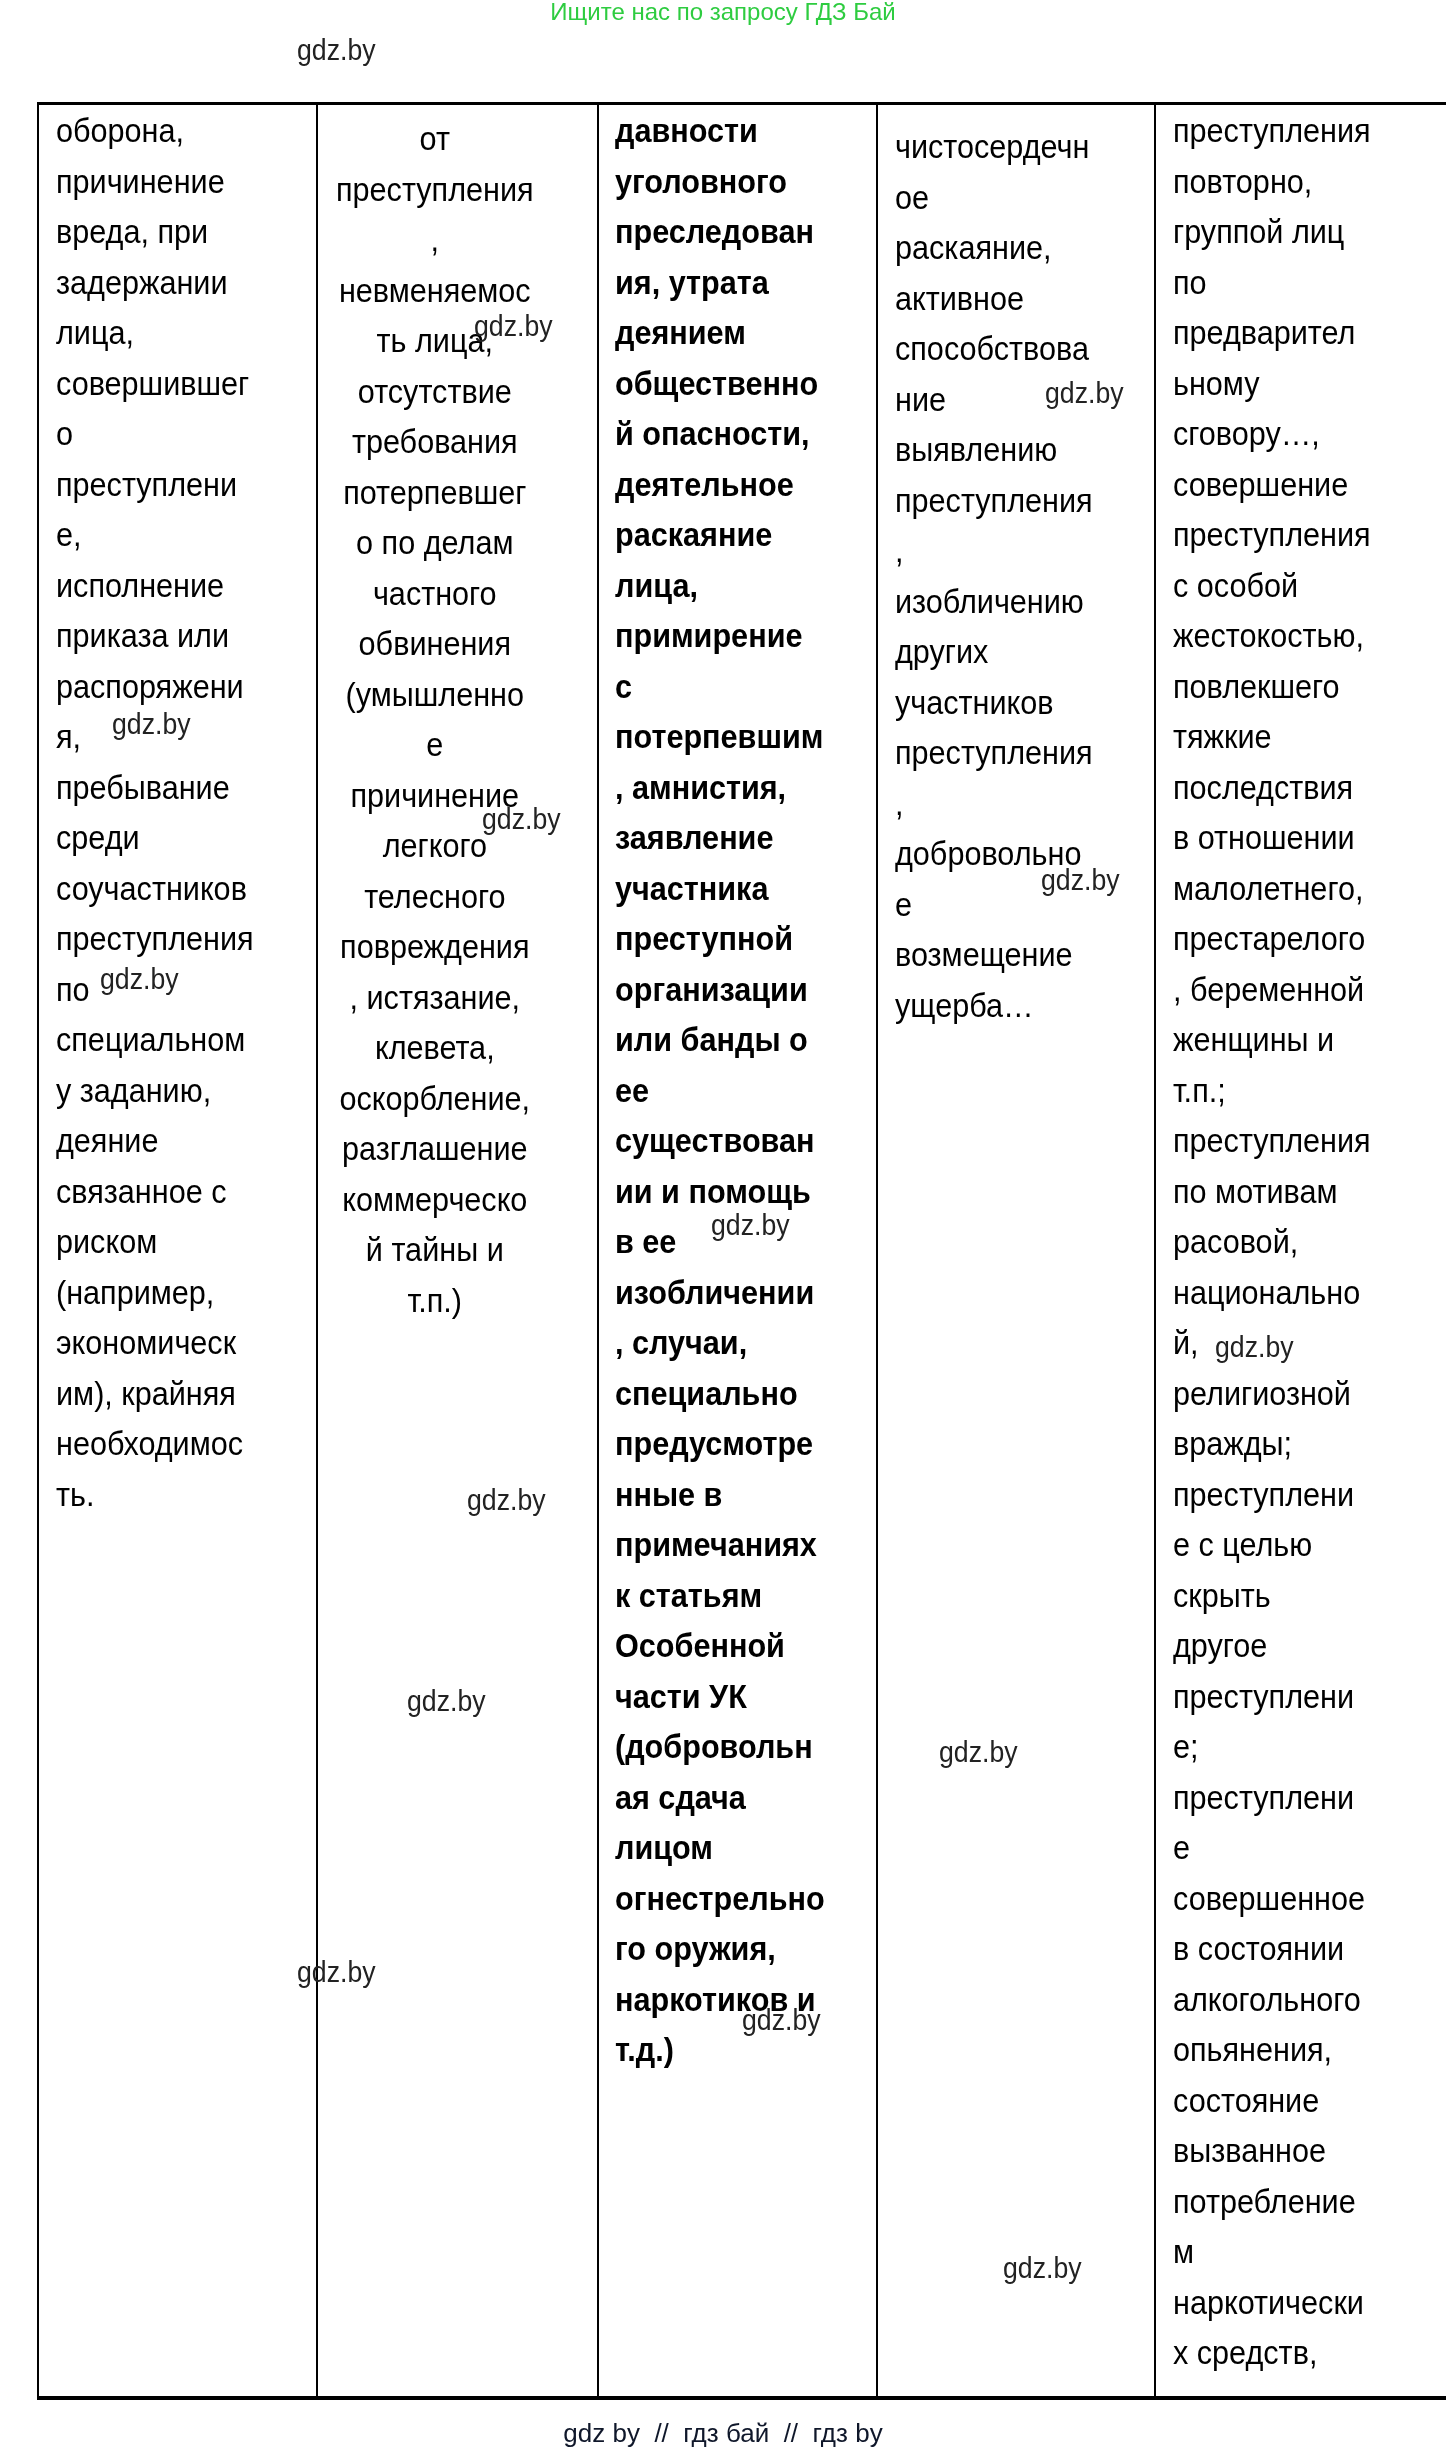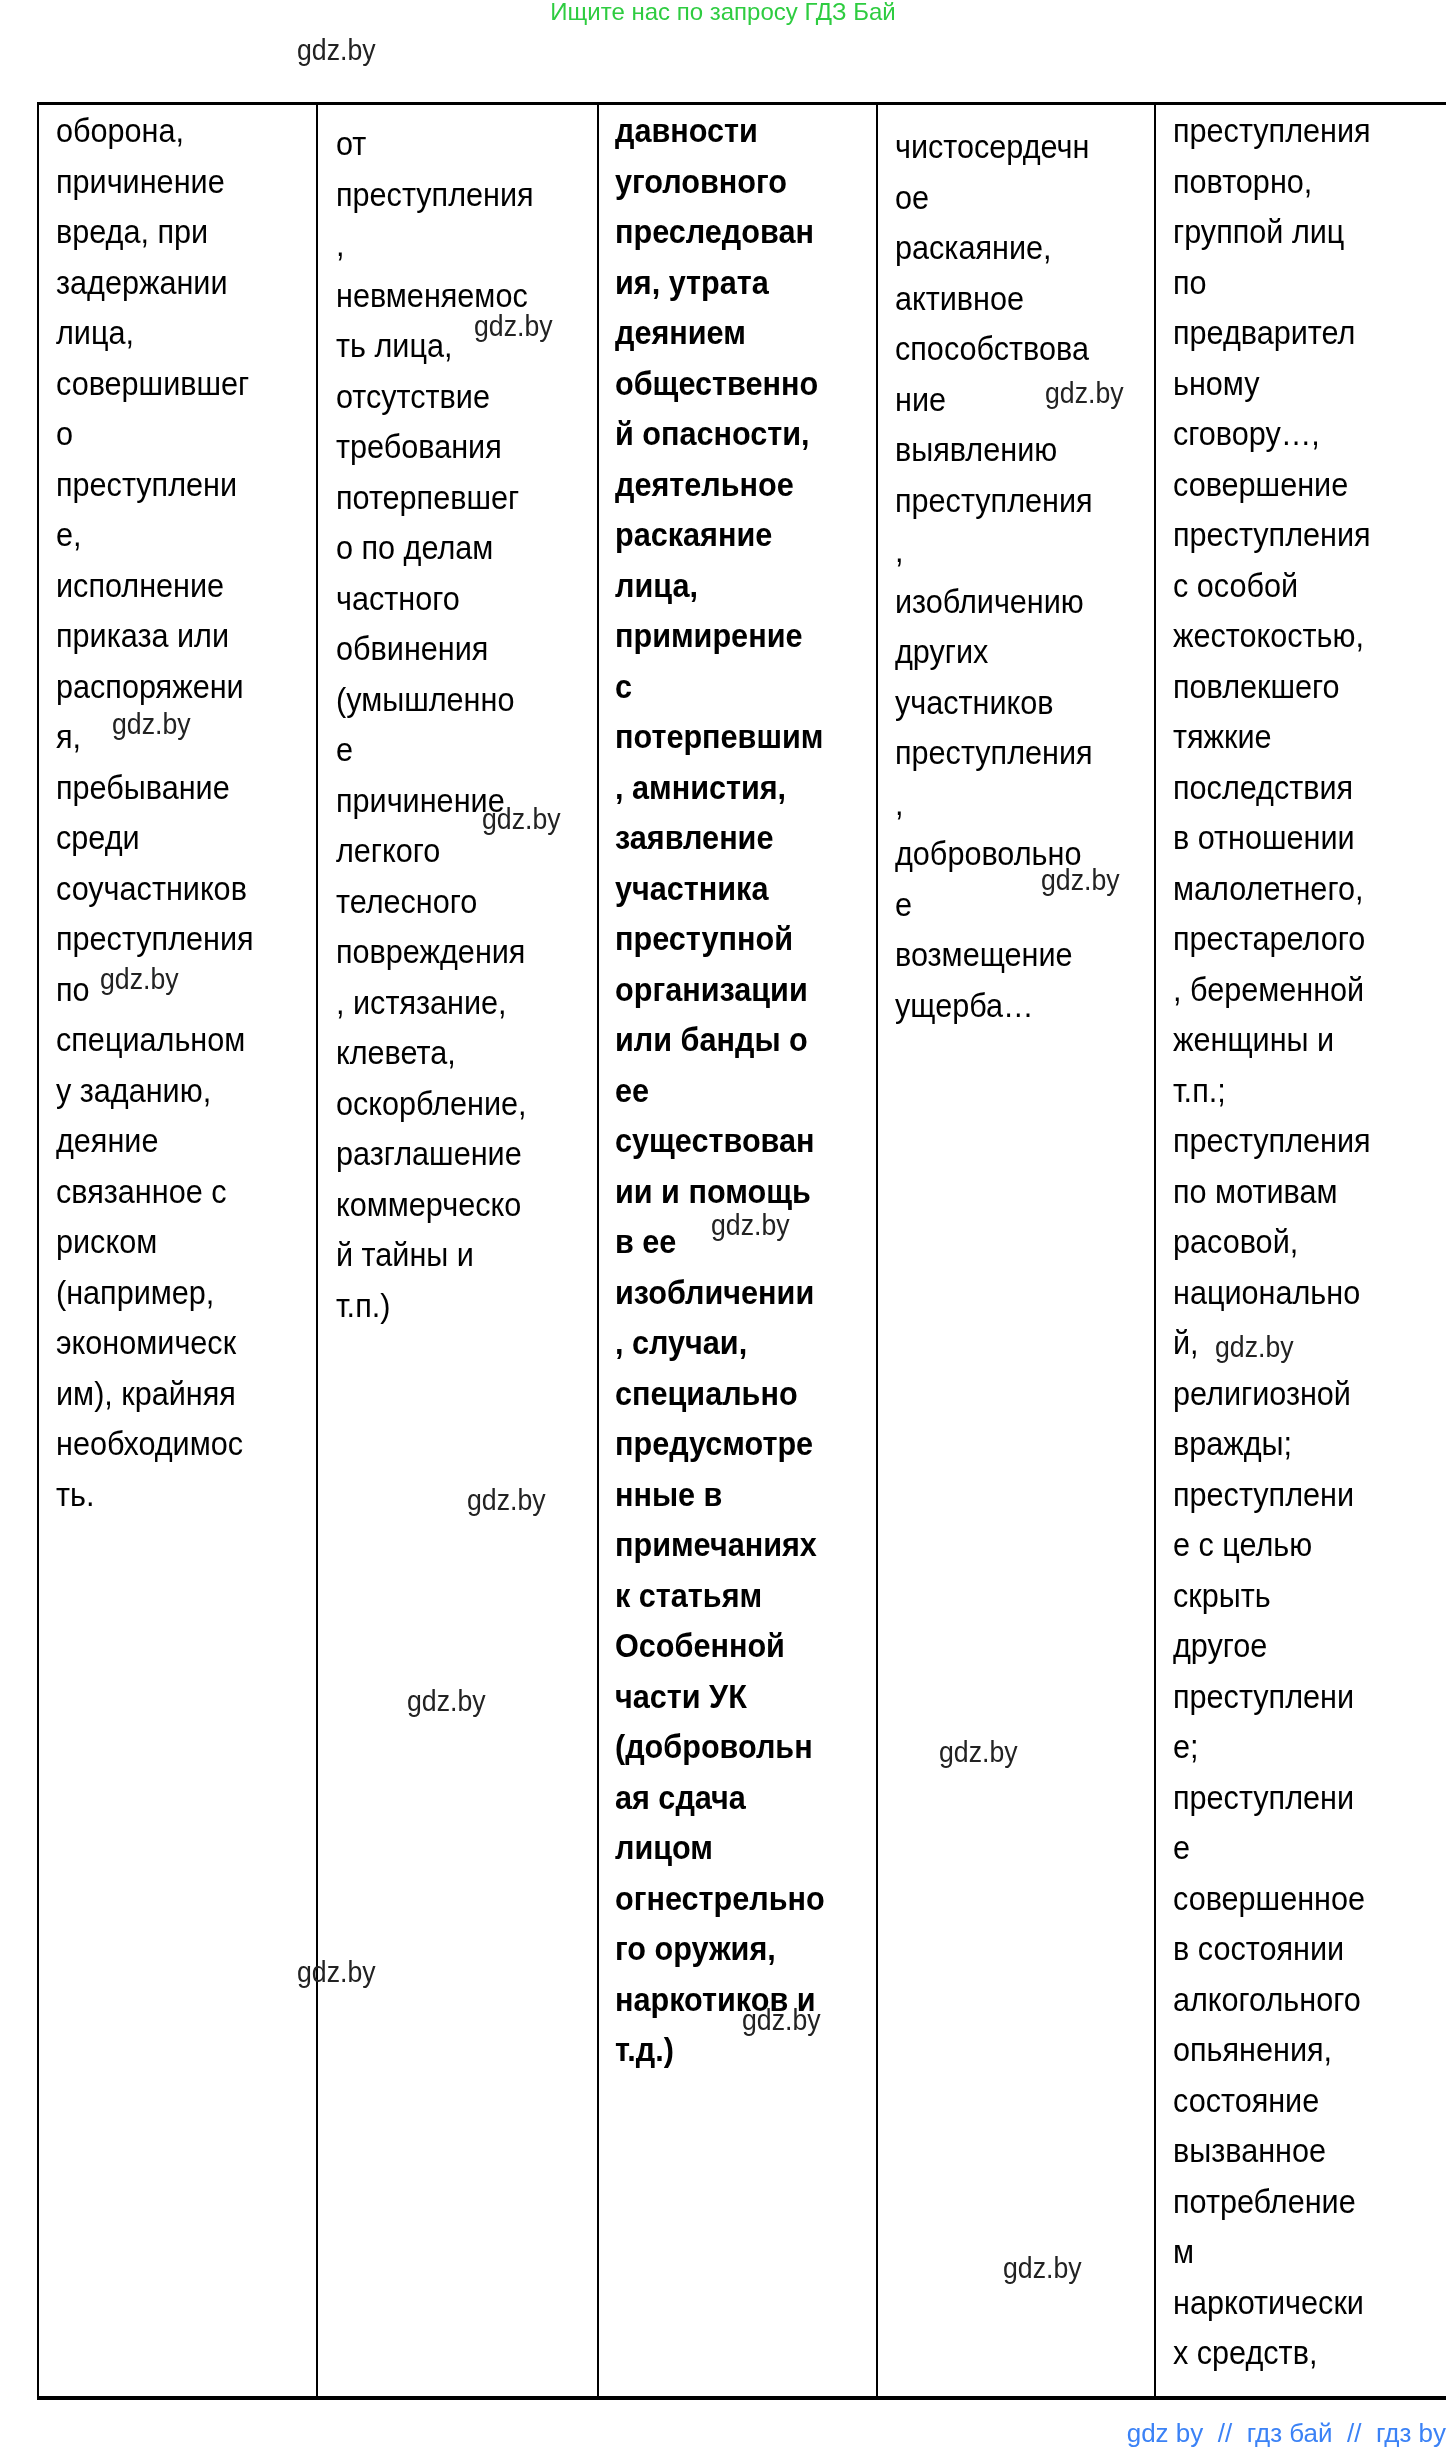--- a/index.html
+++ b/index.html
@@ -3,21 +3,21 @@
 <meta charset="utf-8">
 <style>
   html, body { margin:0; padding:0; background:#ffffff; }
   body { width:1446px; height:2451px; position:relative; overflow:hidden; font-family:"Liberation Sans", sans-serif; }
   .top-banner { position:absolute; left:0; width:1446px; top:-2px; text-align:center; font-size:24px; color:#2ecc40; font-family:"Liberation Sans", sans-serif; }
   .wm { position:absolute; font-family:"Liberation Sans", sans-serif; font-size:29px; color:#222; transform:scaleX(0.92); transform-origin:left top; white-space:nowrap; }
   .tbl { position:absolute; left:37px; top:102px; width:1428px; height:2298px; border-top:3px solid #000; border-bottom:4px solid #000; border-left:2px solid #000; border-right:2px solid #000; box-sizing:border-box; }
   .col-sep { position:absolute; top:0; bottom:0; width:2px; background:#000; }
   .cell { position:absolute; top:0; }
   .line { display:block; height:50.5px; line-height:50.5px; font-size:34px; color:#000; white-space:nowrap; transform:scaleX(0.9); transform-origin:left center; }
-  .footer { position:absolute; left:0; width:1446px; top:2418px; text-align:right; font-size:26px; color:#3b82f6; white-space:pre; }
+  .footer { position:absolute; left:0; width:1446px; top:2418px; text-align:center; font-size:26px; color:#0f172a; white-space:pre; }
 </style>
 </head>
 <body>
 
 <div class="top-banner">Ищите нас по запросу ГДЗ Бай</div>
 
 <div class="tbl" id="tbl">
   <div class="col-sep" style="left:277px"></div>
   <div class="col-sep" style="left:558px"></div>
   <div class="col-sep" style="left:837px"></div>
@@ -46,21 +46,21 @@
       <span class="line">у заданию,</span>
       <span class="line">деяние</span>
       <span class="line">связанное с</span>
       <span class="line">риском</span>
       <span class="line">(например,</span>
       <span class="line">экономическ</span>
       <span class="line">им), крайняя</span>
       <span class="line">необходимос</span>
       <span class="line">ть.</span>
     </div>
-  <div class="cell" style="left: 297px; top: 13px; padding-top: 0px;">
+  <div class="cell" style="left: 297px; top: 0px; padding-top: 8px; text-align: center;">
       <span class="line">от</span>
       <span class="line">преступления</span>
       <span class="line">,</span>
       <span class="line">невменяемос</span>
       <span class="line">ть лица,</span>
       <span class="line">отсутствие</span>
       <span class="line">требования</span>
       <span class="line">потерпевшег</span>
       <span class="line">о по делам</span>
       <span class="line">частного</span>

